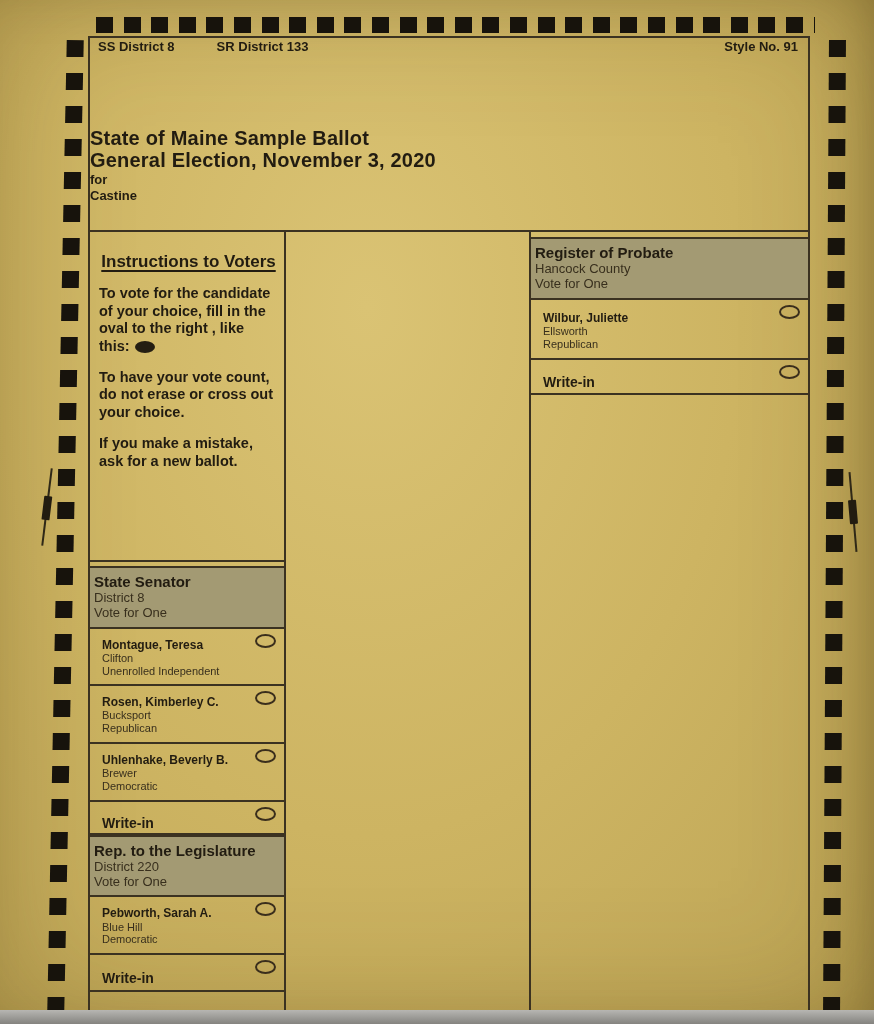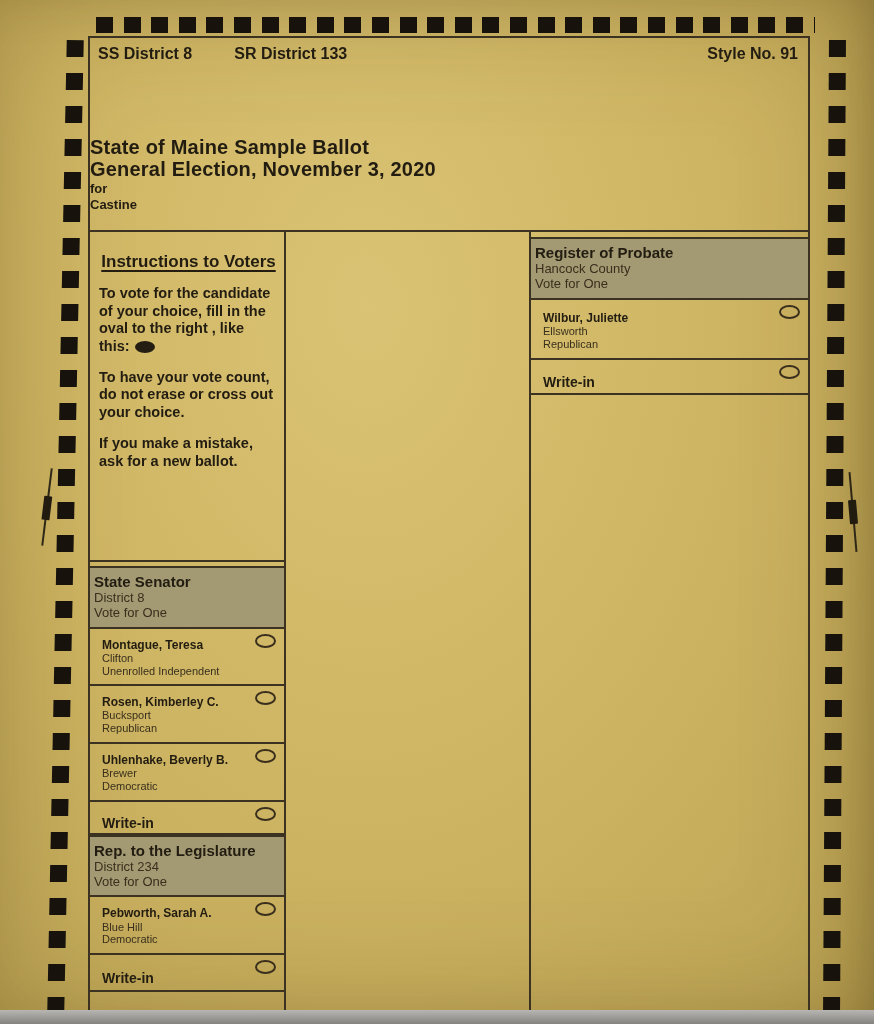--- a/index.html
+++ b/index.html
@@ -35,21 +35,21 @@
     background:#221c10;border-radius:1px;
   }
   .regmark-left{left:46px;top:468px;height:78px;transform:rotate(7deg);}
   .regmark-right{left:852px;top:472px;height:80px;transform:rotate(-5deg);}
   
   .ballot{
     position:absolute;left:88px;top:36px;width:722px;height:974px;
     border:2px solid var(--line);border-bottom:none;box-sizing:border-box;
     color:var(--ink);
   }
-  .topbar{display:flex;align-items:flex-start;padding:7px 10px 0 8px;font-size:16px;font-weight:bold;}
+  .topbar{display:flex;align-items:flex-start;padding:1px 10px 0 8px;font-size:13px;font-weight:bold;}
   .topbar .sr{margin-left:42px;}
   .topbar .style{margin-left:auto;}
   .title-block{margin-top:74px;text-align:left;font-weight:bold;line-height:1.08;}
   .title-line-lg{font-size:20px;letter-spacing:.2px;}
   .title-line-sm{font-size:13px;margin-top:2px;}
   
   .columns{
     position:absolute;left:0;right:0;top:192px;bottom:0;
     border-top:2px solid var(--line);display:flex;
   }
@@ -163,21 +163,21 @@
           <div class="cand-sub">Democratic</div>
         </div>
 
         <div class="writein-row wi-33">
           <span class="oval"></span>
           <div class="writein-label">Write-in</div>
         </div>
 
         <div class="band">
           <div class="band-title">Rep. to the Legislature</div>
-          <div class="band-sub">District 234</div>
+          <div class="band-sub">District 220</div>
           <div class="band-sub">Vote for One</div>
         </div>
 
         <div class="cand-row row-58">
           <span class="oval"></span>
           <div class="cand-name">Pebworth, Sarah A.</div>
           <div class="cand-sub">Blue Hill</div>
           <div class="cand-sub">Democratic</div>
         </div>
 

